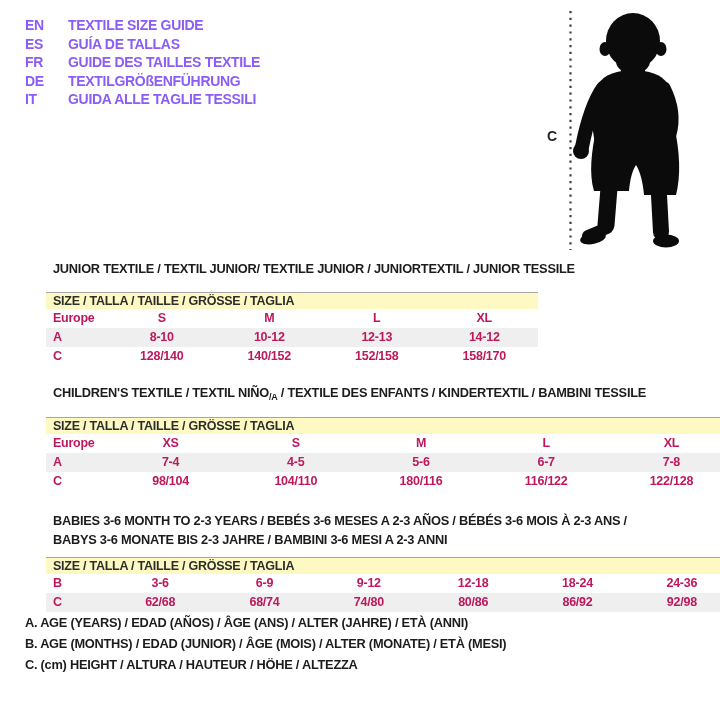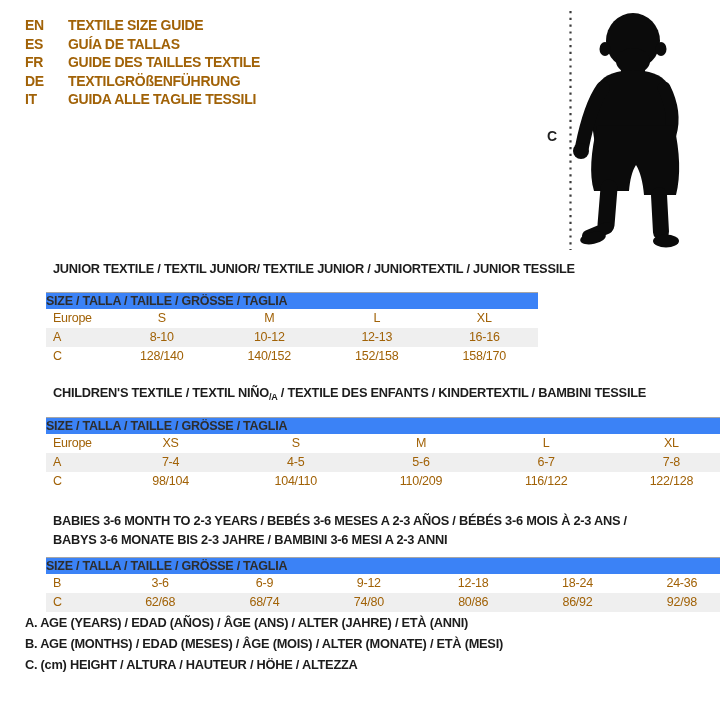--- a/index.html
+++ b/index.html
@@ -9,21 +9,21 @@
     background:#ffffff;
     font-family:"Liberation Sans", sans-serif;
     color:#222;
     overflow:hidden;
   }
 
   
   .lang-header { position:absolute; left:25px; top:16px; }
   .lang-row { display:flex; height:18.5px; align-items:center; }
   .lang-code, .lang-text {
-    font-size:14px; font-weight:700; color:#a16207; letter-spacing:-0.3px;
+    font-size:14px; font-weight:700; color:#8b5cf6; letter-spacing:-0.3px;
     white-space:nowrap;
   }
   .lang-code { width:43px; }
 
   
   .figure { position:absolute; left:545px; top:4px; width:160px; height:250px; }
   .figure svg { position:absolute; left:0; top:0; }
   .figure-label {
     position:absolute; left:2px; top:124px;
     font-size:14px; font-weight:700; color:#1f1f1f;
@@ -42,29 +42,29 @@
   }
   .s1 .tbl-title { margin-bottom:15px; }
   .s2 .tbl-title { margin-bottom:12px; }
   .s3 .tbl-title { line-height:19px; margin-bottom:8px; white-space:normal; }
   .subscript { font-size:9px; vertical-align:-3px; letter-spacing:-0.2px; }
 
   table { width:100%; border-collapse:collapse; table-layout:fixed; }
   col.label-col { width:62px; }
 
   tr.size-bar td {
-    background:#3b82f6;
+    background:#fef9c3;
     border-top:1px solid #a6a6a6;
     height:16px;
     font-size:12.5px; font-weight:700; color:#2d2d2d;
-    text-align:left; letter-spacing:-0.25px;
+    text-align:left; padding-left:7px; letter-spacing:-0.25px;
   }
   tr.vals td {
     height:19px; text-align:center;
-    font-size:12.5px; font-weight:400; color:#a16207;
+    font-size:12.5px; font-weight:700; color:#be185d;
     letter-spacing:-0.25px; padding:0;
   }
   tr.vals td.lbl { text-align:left; padding-left:7px; }
   tr.shaded td { background:#efefef; }
 
   
   .footnotes { position:absolute; left:25px; top:612px; }
   .fn {
     font-size:12.8px; font-weight:700; color:#1c1c1c;
     line-height:21px; letter-spacing:-0.25px; white-space:nowrap;
@@ -139,21 +139,21 @@
       <td>S</td>
       <td>M</td>
       <td>L</td>
       <td>XL</td>
     </tr>
     <tr class="vals shaded">
       <td class="lbl">A</td>
       <td>8-10</td>
       <td>10-12</td>
       <td>12-13</td>
-      <td>16-16</td>
+      <td>14-12</td>
     </tr>
     <tr class="vals">
       <td class="lbl">C</td>
       <td>128/140</td>
       <td>140/152</td>
       <td>152/158</td>
       <td>158/170</td>
     </tr>
   </tbody>
     </table>
@@ -187,21 +187,21 @@
       <td>7-4</td>
       <td>4-5</td>
       <td>5-6</td>
       <td>6-7</td>
       <td>7-8</td>
     </tr>
     <tr class="vals">
       <td class="lbl">C</td>
       <td>98/104</td>
       <td>104/110</td>
-      <td>110/209</td>
+      <td>180/116</td>
       <td>116/122</td>
       <td>122/128</td>
     </tr>
   </tbody>
     </table>
 </div>
 
 <div class="section s3">
   <div class="tbl-title">
     <div>BABIES 3-6 MONTH TO 2-3 YEARS / BEBÉS 3-6 MESES A 2-3 AÑOS / BÉBÉS 3-6 MOIS À 2-3 ANS /</div>
@@ -238,15 +238,15 @@
       <td>80/86</td>
       <td>86/92</td>
       <td>92/98</td>
     </tr>
   </tbody>
     </table>
 </div>
 
 <div class="footnotes">
   <div class="fn">A. AGE (YEARS) / EDAD (AÑOS) / ÂGE (ANS) / ALTER (JAHRE) / ETÀ (ANNI)</div>
-  <div class="fn">B. AGE (MONTHS) / EDAD (MESES) / ÂGE (MOIS) / ALTER (MONATE) / ETÀ (MESI)</div>
+  <div class="fn">B. AGE (MONTHS) / EDAD (JUNIOR) / ÂGE (MOIS) / ALTER (MONATE) / ETÀ (MESI)</div>
   <div class="fn">C. (cm) HEIGHT / ALTURA / HAUTEUR / HÖHE / ALTEZZA</div>
 </div>
 
 </body></html>

